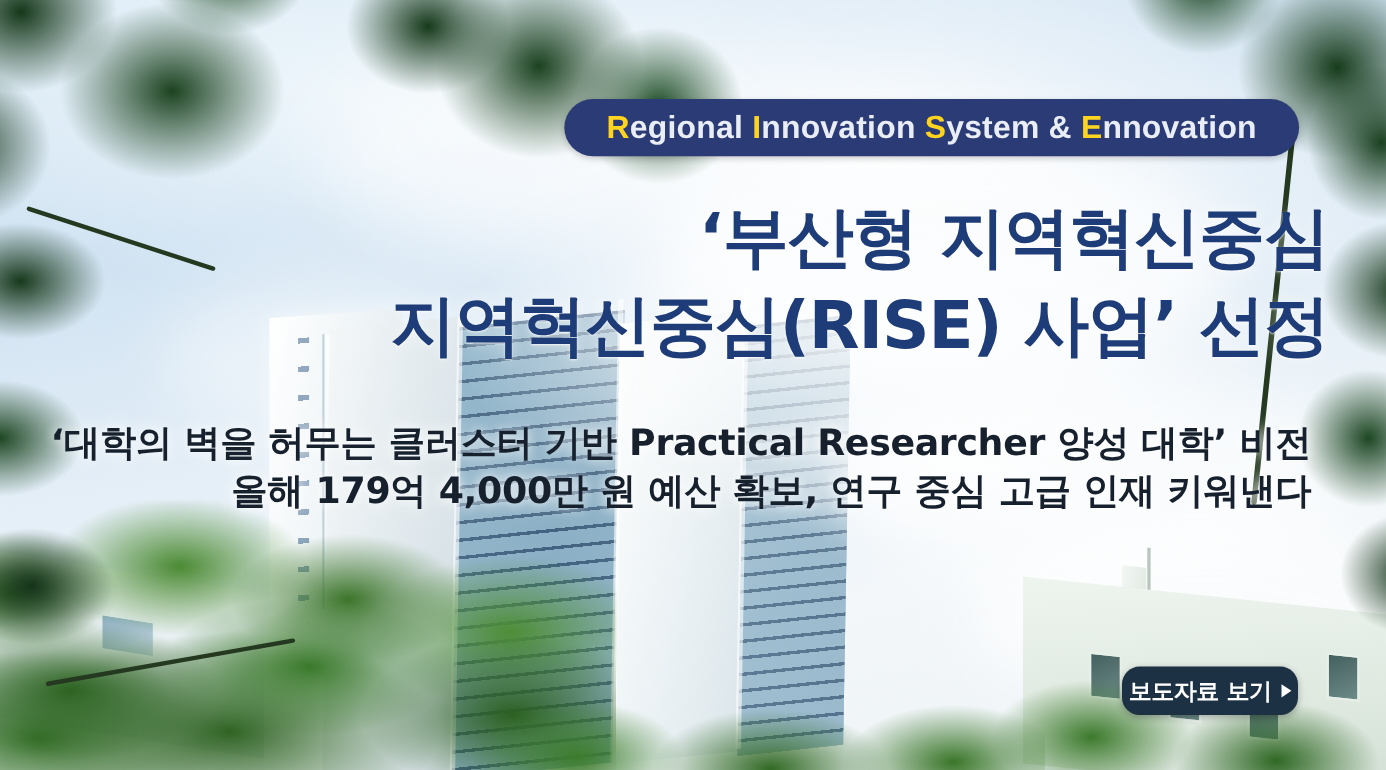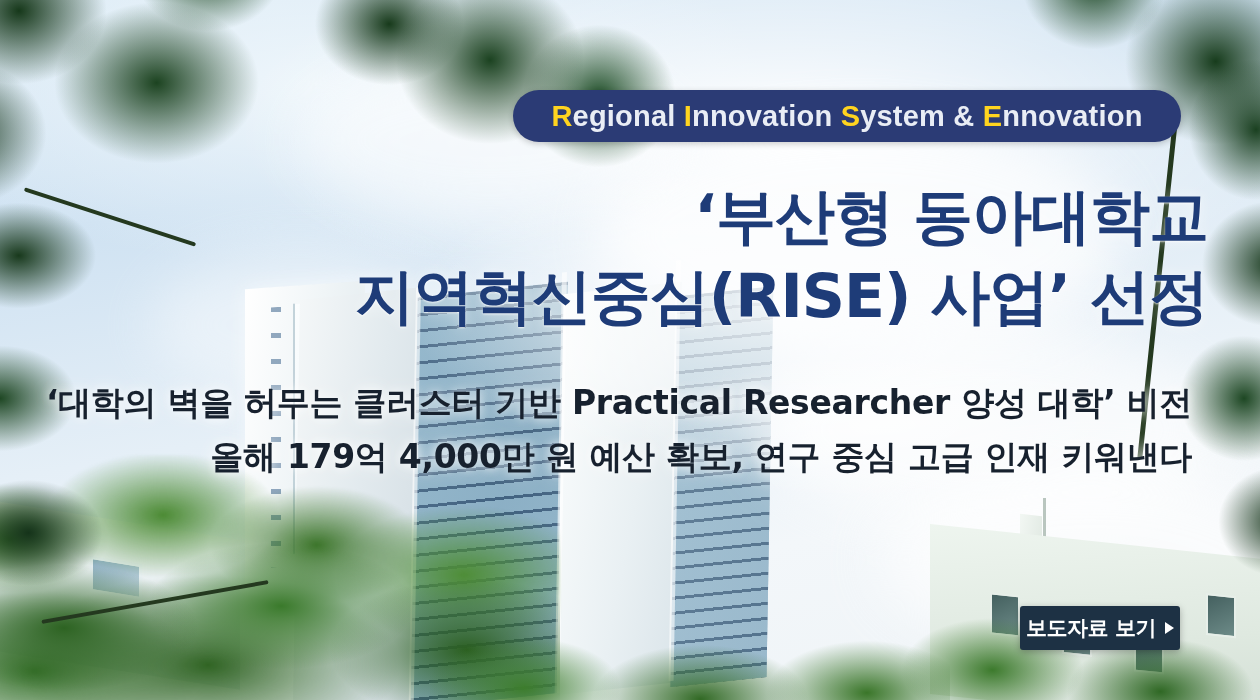--- a/index.html
+++ b/index.html
@@ -260,28 +260,28 @@
     text-align:right;
     color:#17212e;
     font-weight:700;
     font-size:33px;
     letter-spacing:-.3px;
     white-space:nowrap;
     font-family:"DejaVu Sans","Liberation Sans",sans-serif;
     text-shadow:0 0 10px rgba(255,255,255,.85), 0 0 22px rgba(255,255,255,.7);
   }
   .sub1{top:381px;}
-  .sub2{top:435px;}
+  .sub2{top:424px;}
 
   
   .cta{
     position:absolute;left:1020px;top:606px;
     width:160px;height:44px;
     background:#1d3144;
-    border-radius:3px;
+    border-radius:16px;
     display:flex;align-items:center;justify-content:center;gap:9px;
     cursor:pointer;
     box-shadow:0 2px 7px rgba(0,0,0,.28);
   }
   .cta-label{
     color:#ffffff;font-size:21px;font-weight:700;letter-spacing:-.5px;
     font-family:"DejaVu Sans","Liberation Sans",sans-serif;
     white-space:nowrap;
   }
   .cta-arrow{
@@ -355,21 +355,21 @@
     <div class="haze2"></div>
   </div>
 
   <div class="content">
 
     <div class="badge">
       <div class="badge-text" id="badge-text"><span class="hl">R</span><span>egional </span><span class="hl">I</span><span>nnovation </span><span class="hl">S</span><span>ystem &amp; </span><span class="hl">E</span><span>nnovation</span></div>
     </div>
 
     <div class="headline">
-      <span class="hl-line">‘부산형 동아대학교</span>
+      <span class="hl-line">‘부산형 지역혁신중심</span>
       <span class="hl-line">지역혁신중심(RISE) 사업’ 선정</span>
     </div>
 
     <div class="sub sub1">‘대학의 벽을 허무는 클러스터 기반 Practical Researcher 양성 대학’ 비전</div>
     <div class="sub sub2">올해 179억 4,000만 원 예산 확보, 연구 중심 고급 인재 키워낸다</div>
 
     <div class="cta">
       <span class="cta-label">보도자료 보기</span>
       <span class="cta-arrow"></span>
     </div>

